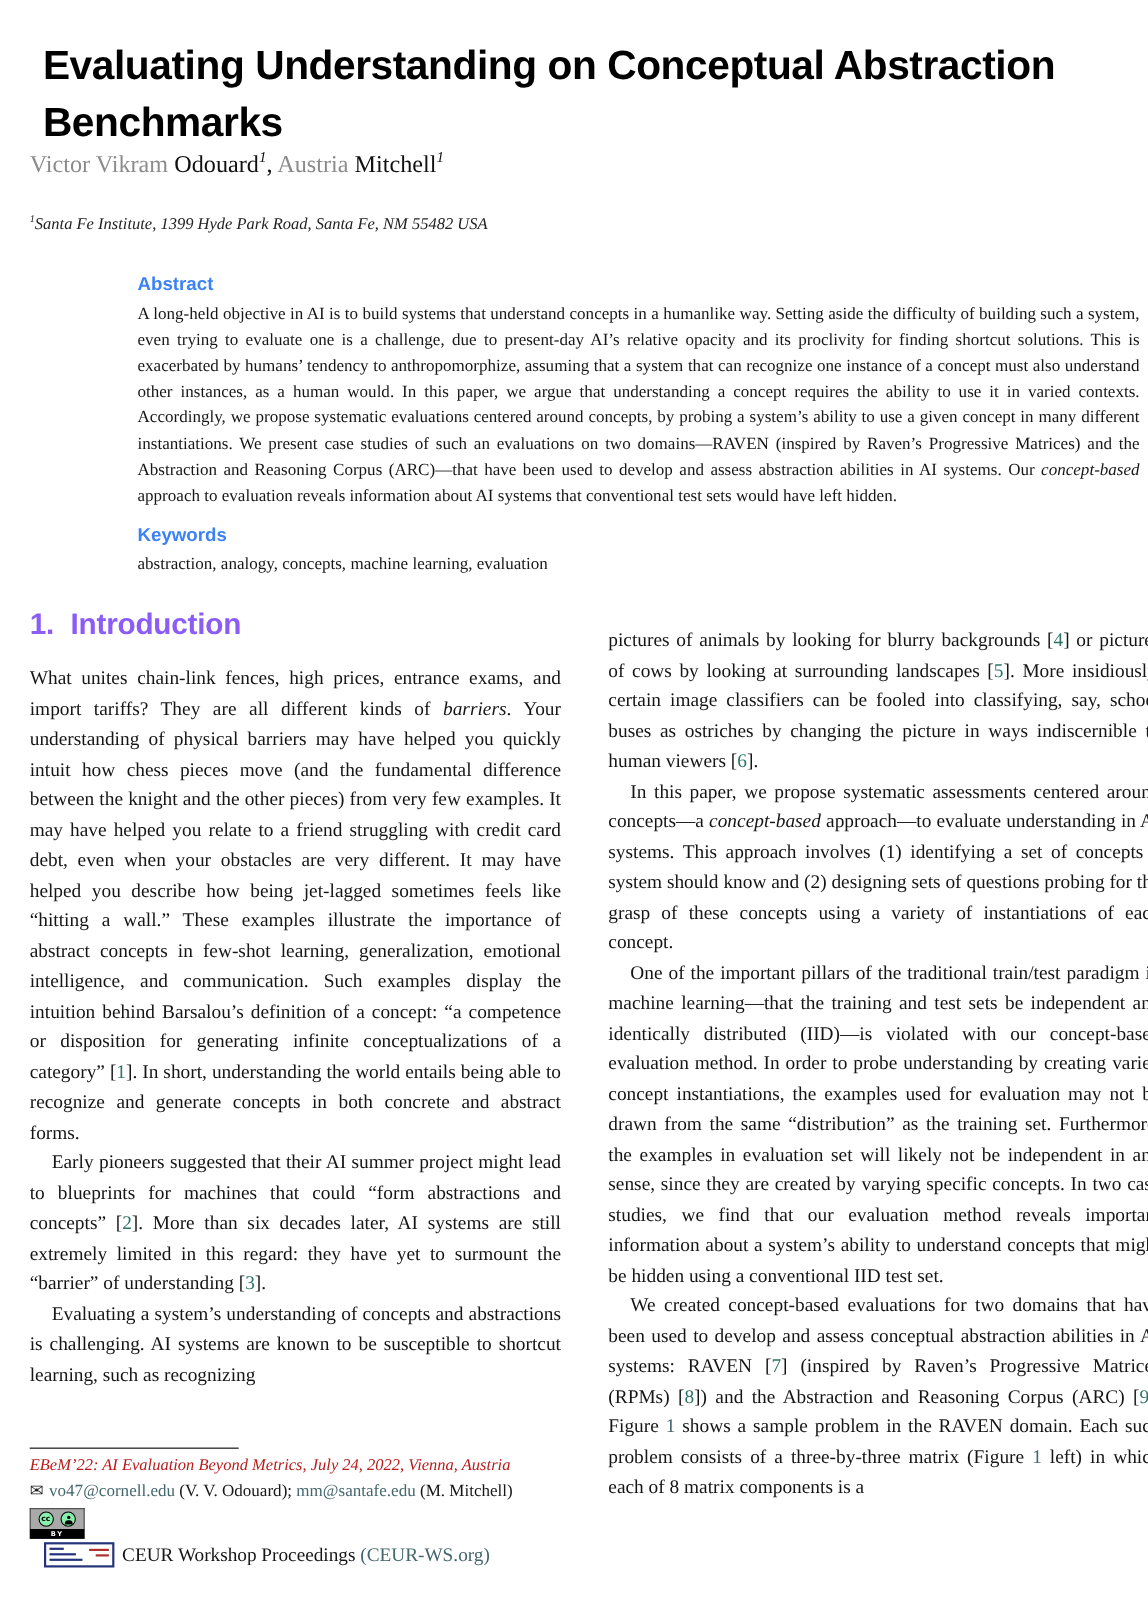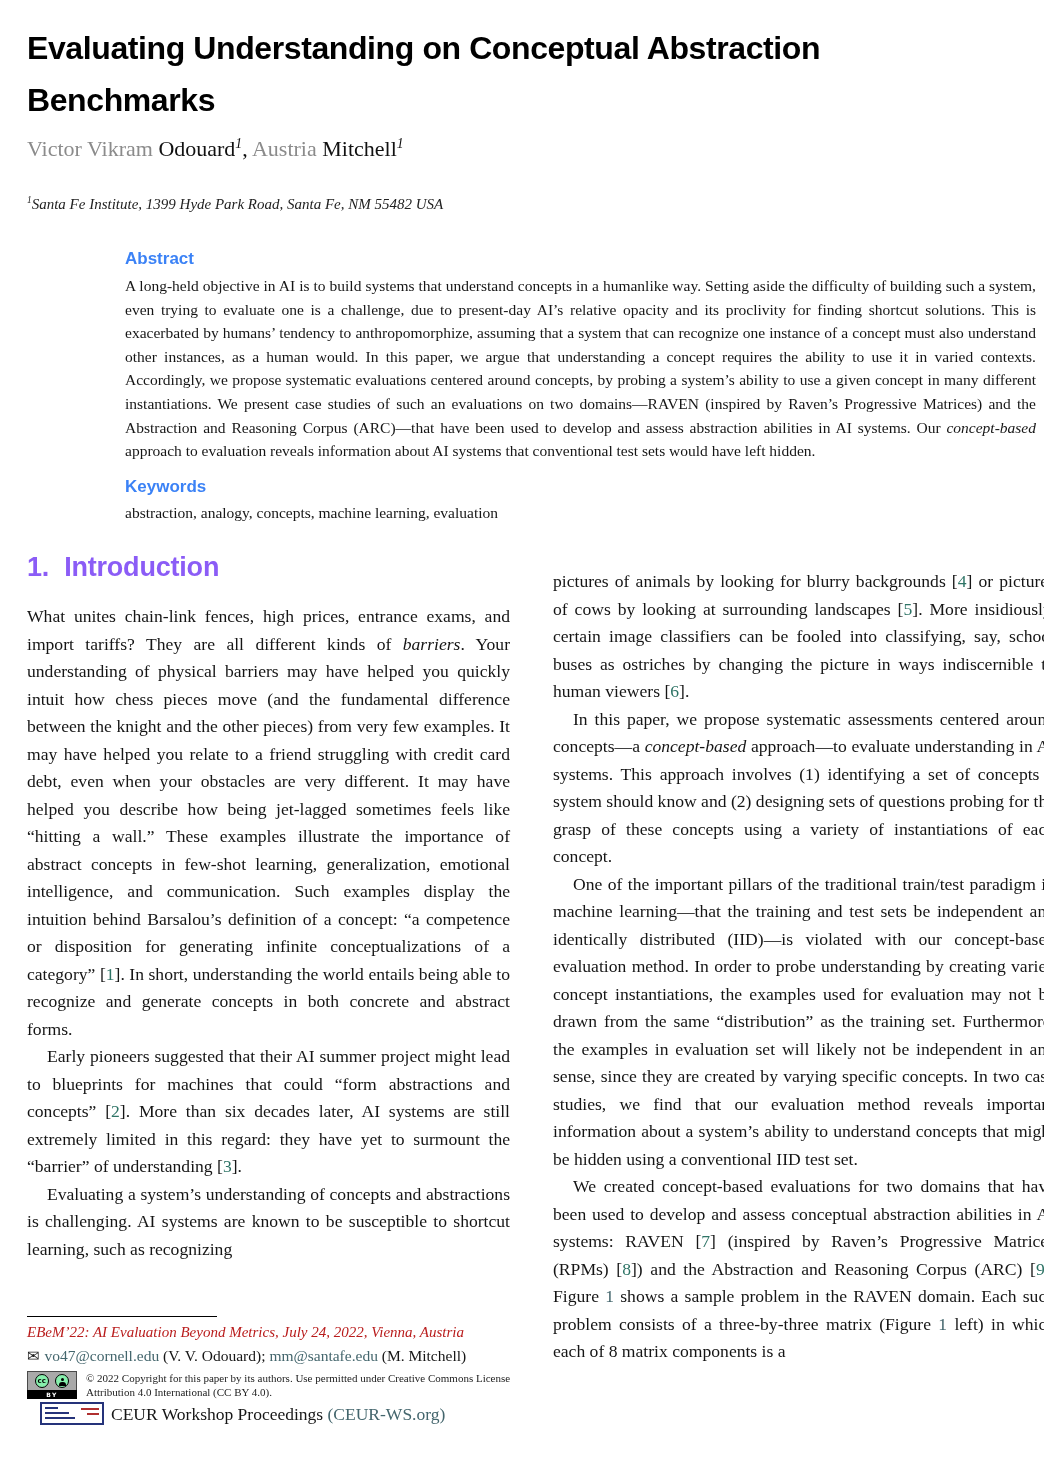--- a/index.html
+++ b/index.html
@@ -2,22 +2,22 @@
 <html lang="en"><head>
 <meta charset="utf-8">
 <style>
   html,body{margin:0;padding:0;background:#ffffff;}
   .page{
     position:relative;width:1044px;height:1468px;background:#ffffff;
     font-family:"Liberation Serif",serif;color:#161616;overflow:hidden;
   }
   
   .title{
-    position:absolute;left:27px;top:22px;width:945px;margin:0;
-    font-family:"Liberation Sans",sans-serif;font-weight:700;font-size:32px;
+    position:absolute;left:27px;top:22px;width:945px;margin:12px;
+    font-family:"Liberation Sans",sans-serif;font-weight:700;font-size:37px;
     line-height:52px;letter-spacing:-0.4px;color:#000;
   }
   .authors{position:absolute;left:27px;top:136px;width:900px;font-size:22px;color:#111;}
   .affiliation{position:absolute;left:27px;top:196px;width:900px;font-size:15px;color:#222;}
   
   .abstract-sec{position:absolute;left:125px;top:249px;width:911px;}
   .keywords-sec{position:absolute;left:125px;top:477px;width:911px;}
   .minihead{font-family:"Liberation Sans",sans-serif;font-weight:700;font-size:17px;
     margin:0 0 5px 0;color:#3b82f6;}
   .abs-body{font-size:15.5px;line-height:23.6px;text-align:justify;}
@@ -40,21 +40,21 @@
   .seg-cite{color:#2e7466;}
   .seg-link{color:#44666d;}
   
   .footnote{position:absolute;left:27px;top:1316px;width:487px;}
   .fn-rule{width:190px;border-top:1.6px solid #000;margin:0 0 5px 0;}
   .fn-conf{font-style:italic;font-size:15px;line-height:21px;color:#b91c1c;}
   .fn-email{font-size:15.5px;line-height:21px;margin-top:2px;}
   .envelope{font-size:15px;margin-right:5px;color:#222;}
   .fn-row{display:flex;align-items:flex-start;margin-top:4px;}
   .fn-copy{font-size:11px;line-height:13.5px;color:#222;padding-top:1px;}
-  .fn-ceur-row{display:flex;align-items:center;margin-top:3px;padding-left:13px;}
+  .fn-ceur-row{display:flex;align-items:flex-start;margin-top:3px;padding-left:13px;}
   .fn-ceur{font-size:17.5px;line-height:22px;}
   
   .cc-badge{width:50px;height:28px;flex:none;margin-right:9px;}
   .cc-top{box-sizing:border-box;height:19px;background:#a9a9a9;border:1px solid #4a4a4a;
     border-bottom:none;display:flex;align-items:center;justify-content:space-evenly;}
   .cc-circle{box-sizing:border-box;width:14px;height:14px;border-radius:50%;
     background:#86efac;border:1.6px solid #000;display:flex;flex-direction:column;
     align-items:center;justify-content:center;
     font:700 7px "DejaVu Sans",sans-serif;color:#000;}
   .p-head{width:3px;height:3px;border-radius:50%;background:#000;margin:1px auto 0;}
@@ -118,21 +118,20 @@
       <div class="cc-badge">
         <div class="cc-top">
           <div class="cc-circle">cc</div>
           <div class="cc-circle">
               <span class="p-head"></span>
               <span class="p-body"></span>
             </div>
         </div>
         <div class="cc-bottom">BY</div>
       </div>
-      <div class="fn-copy">© 2022 Copyright for this paper by its authors. Use permitted under Creative Commons License Attribution 4.0 International (CC BY 4.0).</div>
     </div>
     <div class="fn-ceur-row">
       <div class="ceur-logo">
         <i class="cl-b1"></i>
           <i class="cl-b2"></i>
           <i class="cl-b3"></i>
           <i class="cl-r1"></i>
           <i class="cl-r2"></i>
       </div>
       <div class="fn-ceur"><span>CEUR Workshop Proceedings </span><span class="seg-link">(CEUR-WS.org)</span></div>

